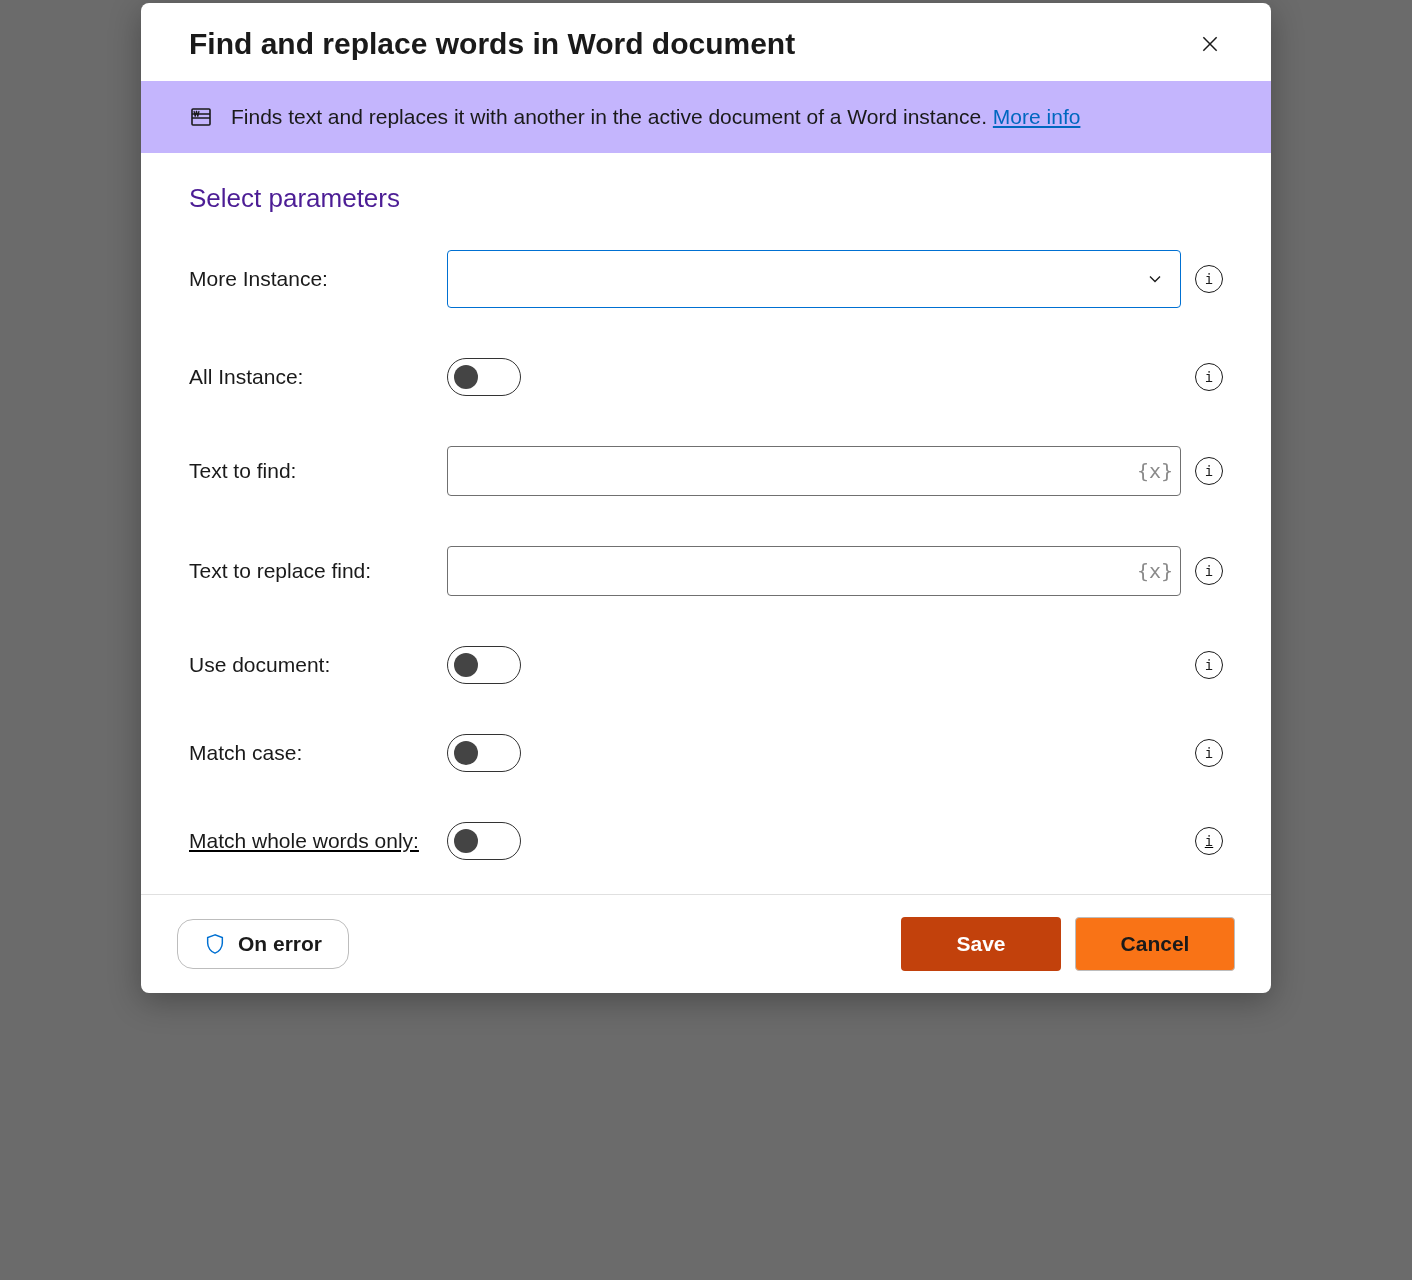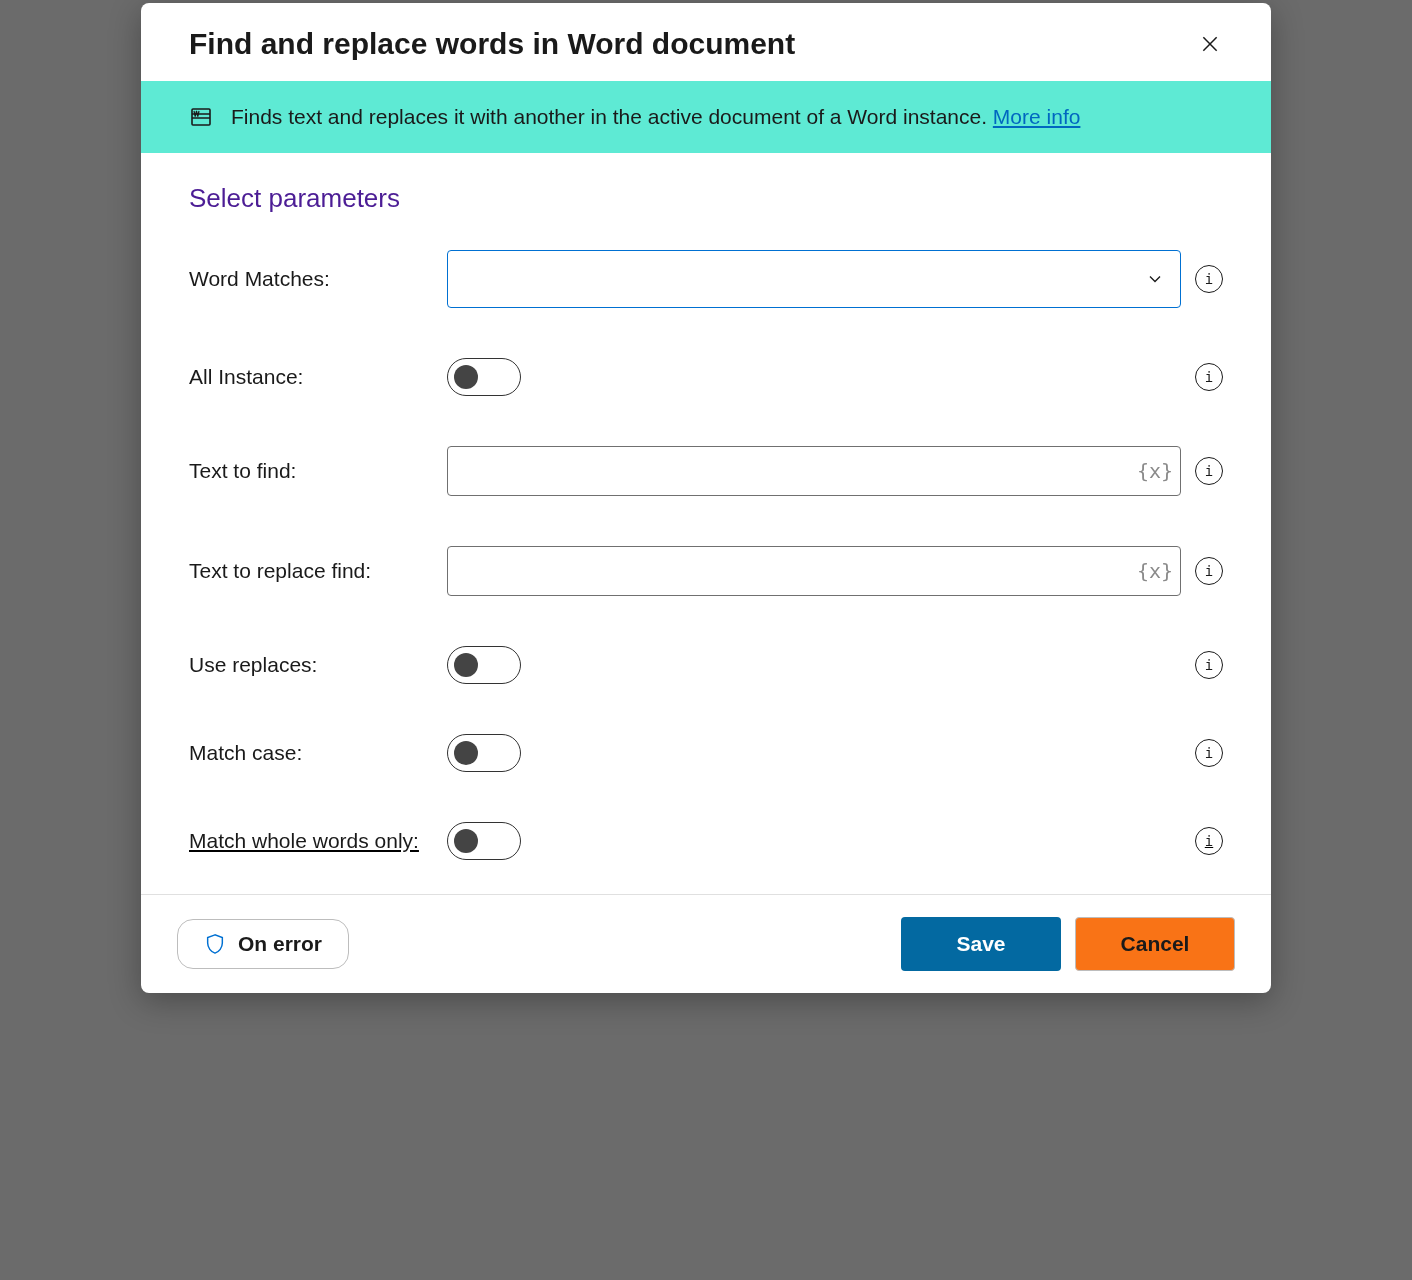--- a/index.html
+++ b/index.html
@@ -42,21 +42,21 @@
       padding: 6px;
       display: flex;
       align-items: center;
       justify-content: center;
     }
     .close-btn svg {
       width: 20px;
       height: 20px;
     }
     .info-banner {
-      background: #5eead4;
+      background: #c4b5fd;
       padding: 24px 48px;
       display: flex;
       align-items: center;
       gap: 18px;
     }
     .word-icon {
       width: 24px;
       height: 24px;
       flex-shrink: 0;
     }
@@ -212,21 +212,21 @@
       border-radius: 4px;
       padding: 14px 0;
       width: 160px;
       font-size: 21px;
       font-weight: 600;
       cursor: pointer;
       border: none;
       text-align: center;
     }
     .btn-primary {
-      background: #0369a1;
+      background: #c2410c;
       color: #fff;
     }
     .btn-secondary {
       background: #f97316;
       color: #1a1a1a;
       border: 1px solid #bdbdbd;
     }
   </style>
 </head>
 <body>
@@ -252,21 +252,21 @@
     </svg>
     <div class="info-text">
       <span>Finds text and replaces it with another in the active document of a Word instance. </span><a class="more-info-link">More info</a>
     </div>
   </div>
 
   <div class="content">
     <h2 class="section-title">Select parameters</h2>
 
     <div class="form-row">
-      <div class="form-label">Word Matches:</div>
+      <div class="form-label">More Instance:</div>
       <div class="form-control">
         <div class="select-wrap">
           <input class="select-input" type="text" readonly="" value="" style="">
           <svg class="chevron" width="20" height="20" viewBox="0 0 24 24" fill="none" stroke="#1a1a1a" stroke-width="1.6">
             <polyline points="6 9 12 15 18 9"></polyline>
           </svg>
         </div>
         <div class="info-icon-btn">i</div>
       </div>
     </div>
@@ -297,21 +297,21 @@
       <div class="form-control">
         <div class="text-input-wrap">
           <input class="text-input" type="text" value="" style="">
           <span class="var-btn">{x}</span>
         </div>
         <div class="info-icon-btn">i</div>
       </div>
     </div>
 
     <div class="form-row">
-      <div class="form-label">Use replaces:</div>
+      <div class="form-label">Use document:</div>
       <div class="form-control">
         <div class="toggle">
           <div class="toggle-knob"></div>
         </div>
         <div class="info-icon-btn">i</div>
       </div>
     </div>
 
     <div class="form-row">
       <div class="form-label">Match case:</div>

